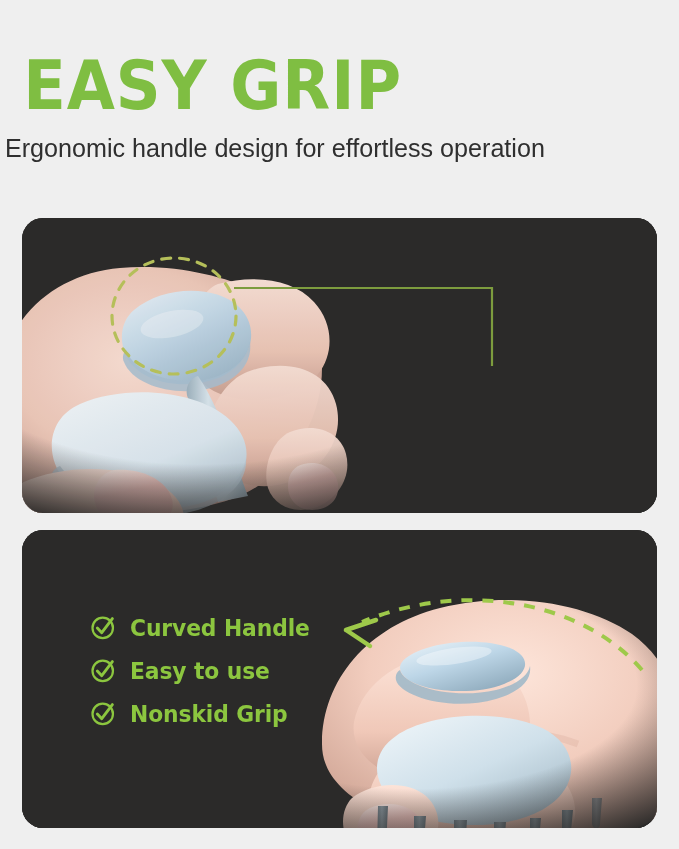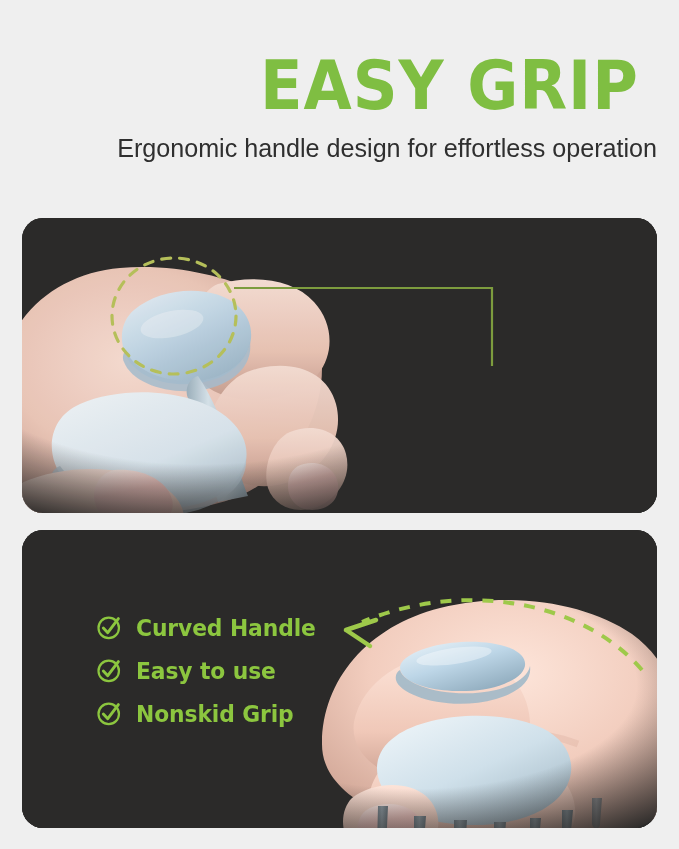--- a/index.html
+++ b/index.html
@@ -14,21 +14,21 @@
     overflow: hidden;
     position: relative;
   }
 
   
   .header {
     position: absolute;
     left: 0;
     top: 0;
     width: 662px;
-    text-align: right;
+    text-align: left;
   }
   .title {
     margin: 0;
     padding-top: 50px;
     font-family: "DejaVu Sans", sans-serif;
     font-size: 67px;
     line-height: 72px;
     font-weight: 800;
     letter-spacing: 1px;
     color: #7fbe42;
@@ -86,21 +86,21 @@
     font-size: 22.5px;
     font-weight: 700;
     color: #8cc63f;
     letter-spacing: -0.1px;
     transform: scaleX(0.97);
     transform-origin: left center;
   }
 
   .bullet-list {
     position: absolute;
-    left: 96px;
+    left: 90px;
     top: 614px;
   }
   .bullet-list .feature-row { position: relative; left: 0; top: 0; margin-bottom: 16px; }
   .bullet-list .feature-row:last-child { margin-bottom: 0; }
 
   
   .overlay {
     position: absolute;
     left: 0;
     top: 0;

